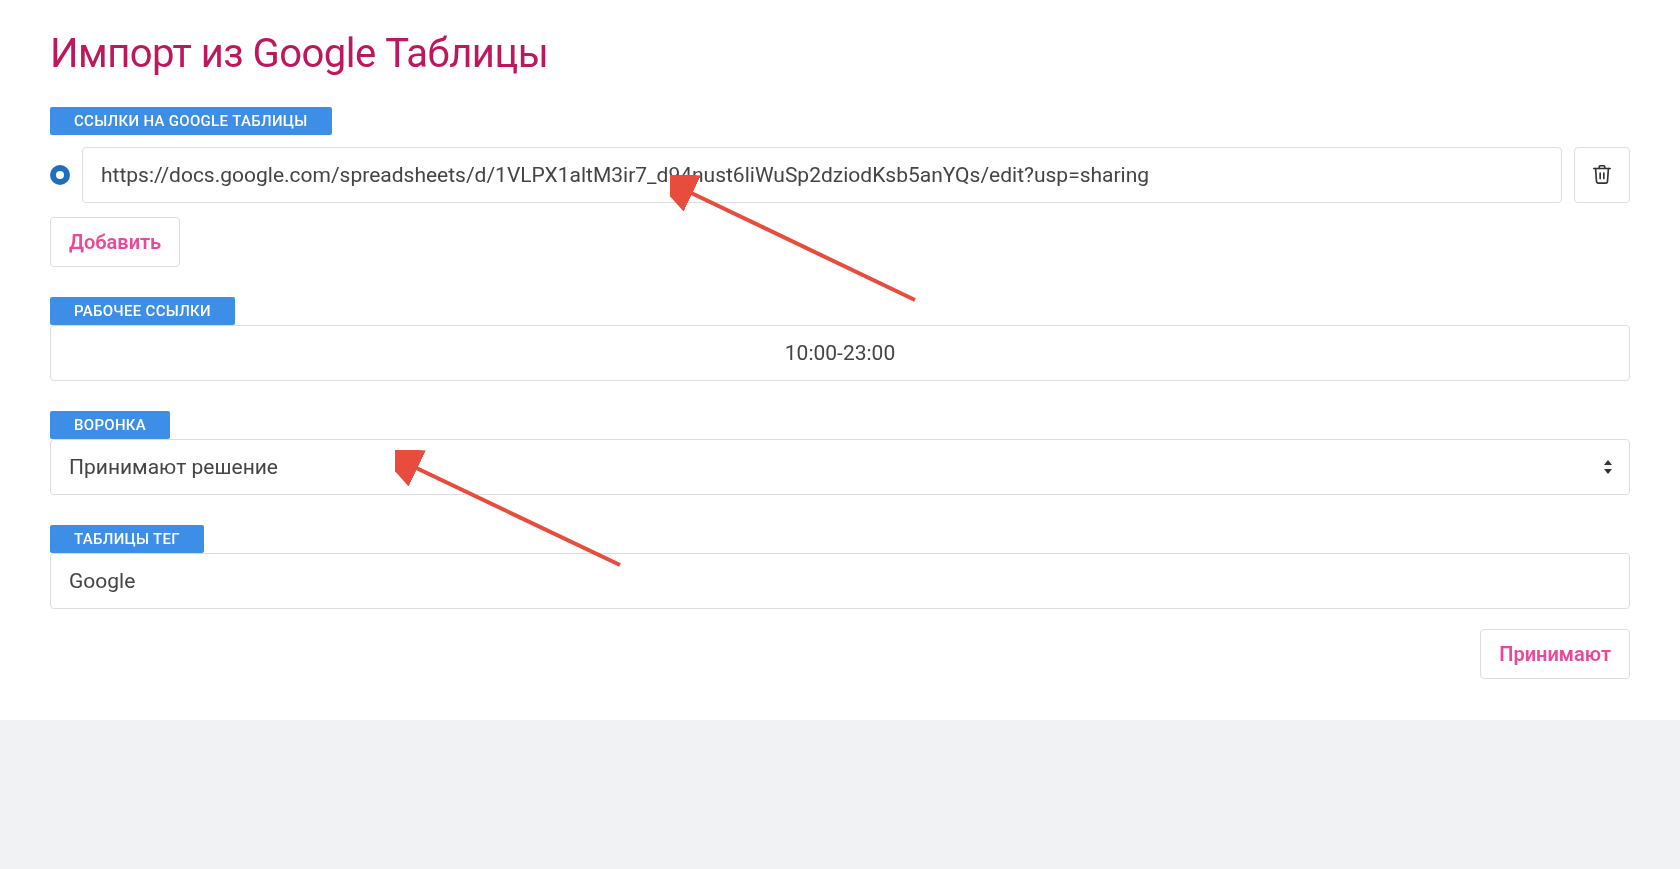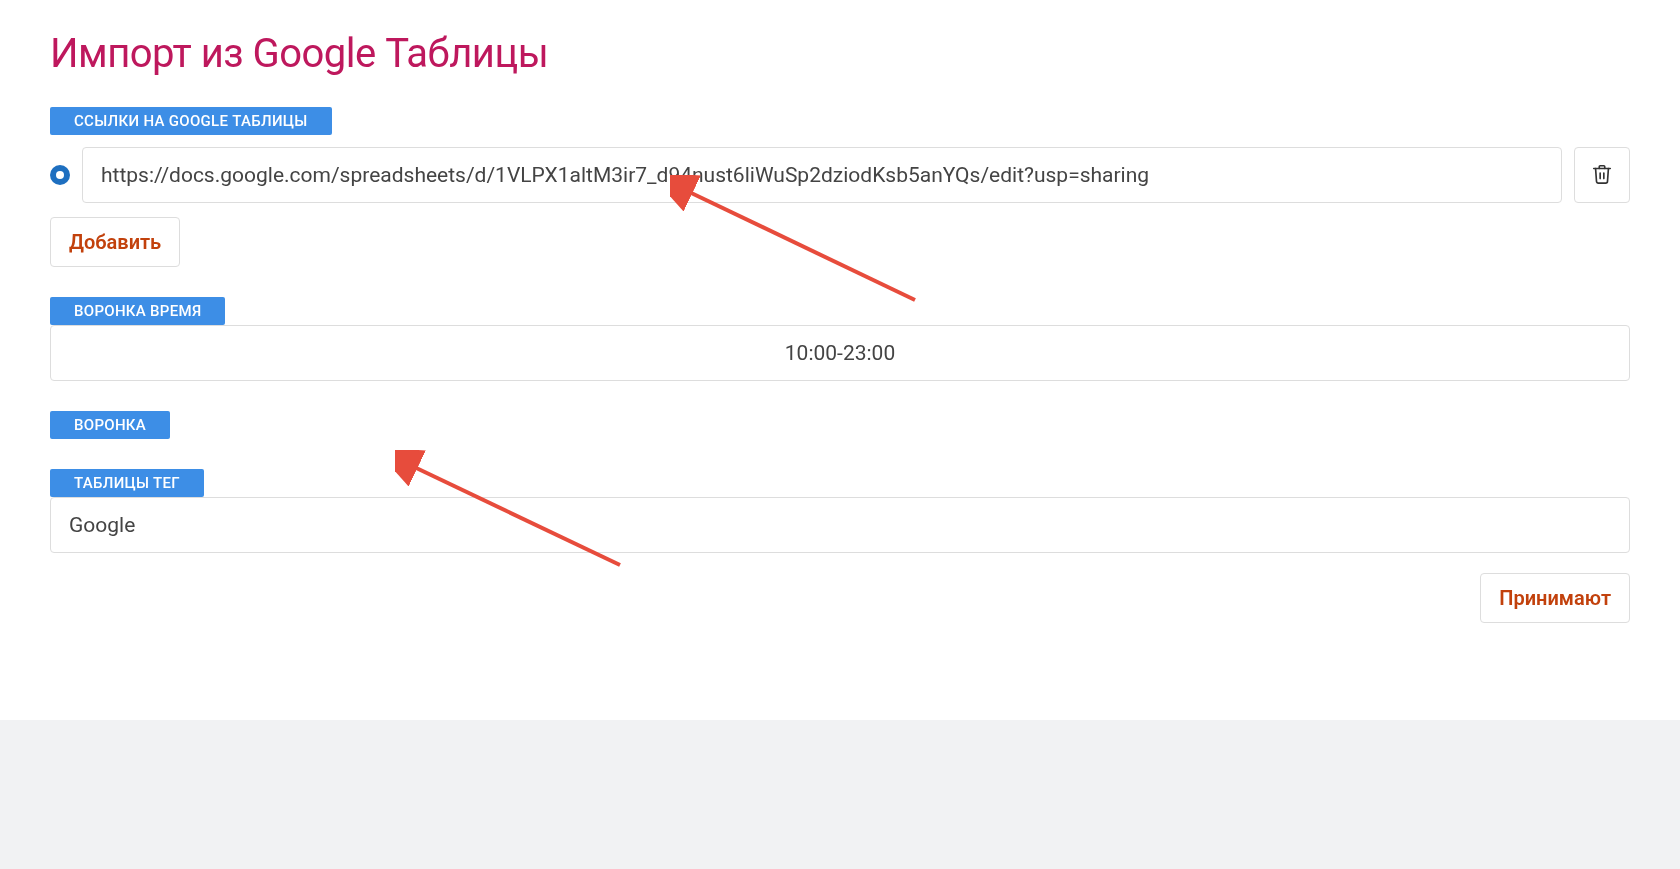--- a/index.html
+++ b/index.html
@@ -101,21 +101,21 @@
       display: inline-flex;
       align-items: center;
       justify-content: center;
       height: 50px;
       padding: 0 18px;
       border: 1px solid #ddd;
       border-radius: 4px;
       background: #fff;
       font-size: 20px;
       font-weight: 600;
-      color: #c2410c;
+      color: #ec4899;
       cursor: pointer;
       font-family: inherit;
     }
     .section-gap { margin-top: 30px; }
     .input-full-row {
       margin-top: 0;
     }
     .input-full-row .input {
       width: 100%;
       display: block;
@@ -158,29 +158,38 @@
           <path d="M9 6V4a1 1 0 0 1 1-1h4a1 1 0 0 1 1 1v2"></path>
         </svg>
       </span>
     </button>
   </div>
 
   <button class="btn">Добавить</button>
 
   
   <div class="section-gap">
-    <span class="section-label">ВОРОНКА ВРЕМЯ</span>
+    <span class="section-label">РАБОЧЕЕ ССЫЛКИ</span>
     <div class="input-full-row">
       <input type="text" class="input" style="width: 100%; text-align: center;" value="10:00-23:00">
     </div>
   </div>
 
   
   <div class="section-gap">
     <span class="section-label">ВОРОНКА</span>
+    <div class="input-full-row select-wrap">
+      <input type="text" readonly="" class="input" style="width: 100%; cursor: pointer;" value="Принимают решение">
+      <span class="caret">
+        <svg width="12" height="18" viewBox="0 0 12 18">
+          <path d="M6 2 L2 7 L10 7 Z" fill="#333"></path>
+          <path d="M6 16 L2 11 L10 11 Z" fill="#333"></path>
+        </svg>
+      </span>
+    </div>
   </div>
 
   
   <div class="section-gap">
     <span class="section-label">ТАБЛИЦЫ ТЕГ</span>
     <div class="input-full-row">
       <input type="text" class="input" style="width: 100%;" value="Google">
     </div>
   </div>
 

